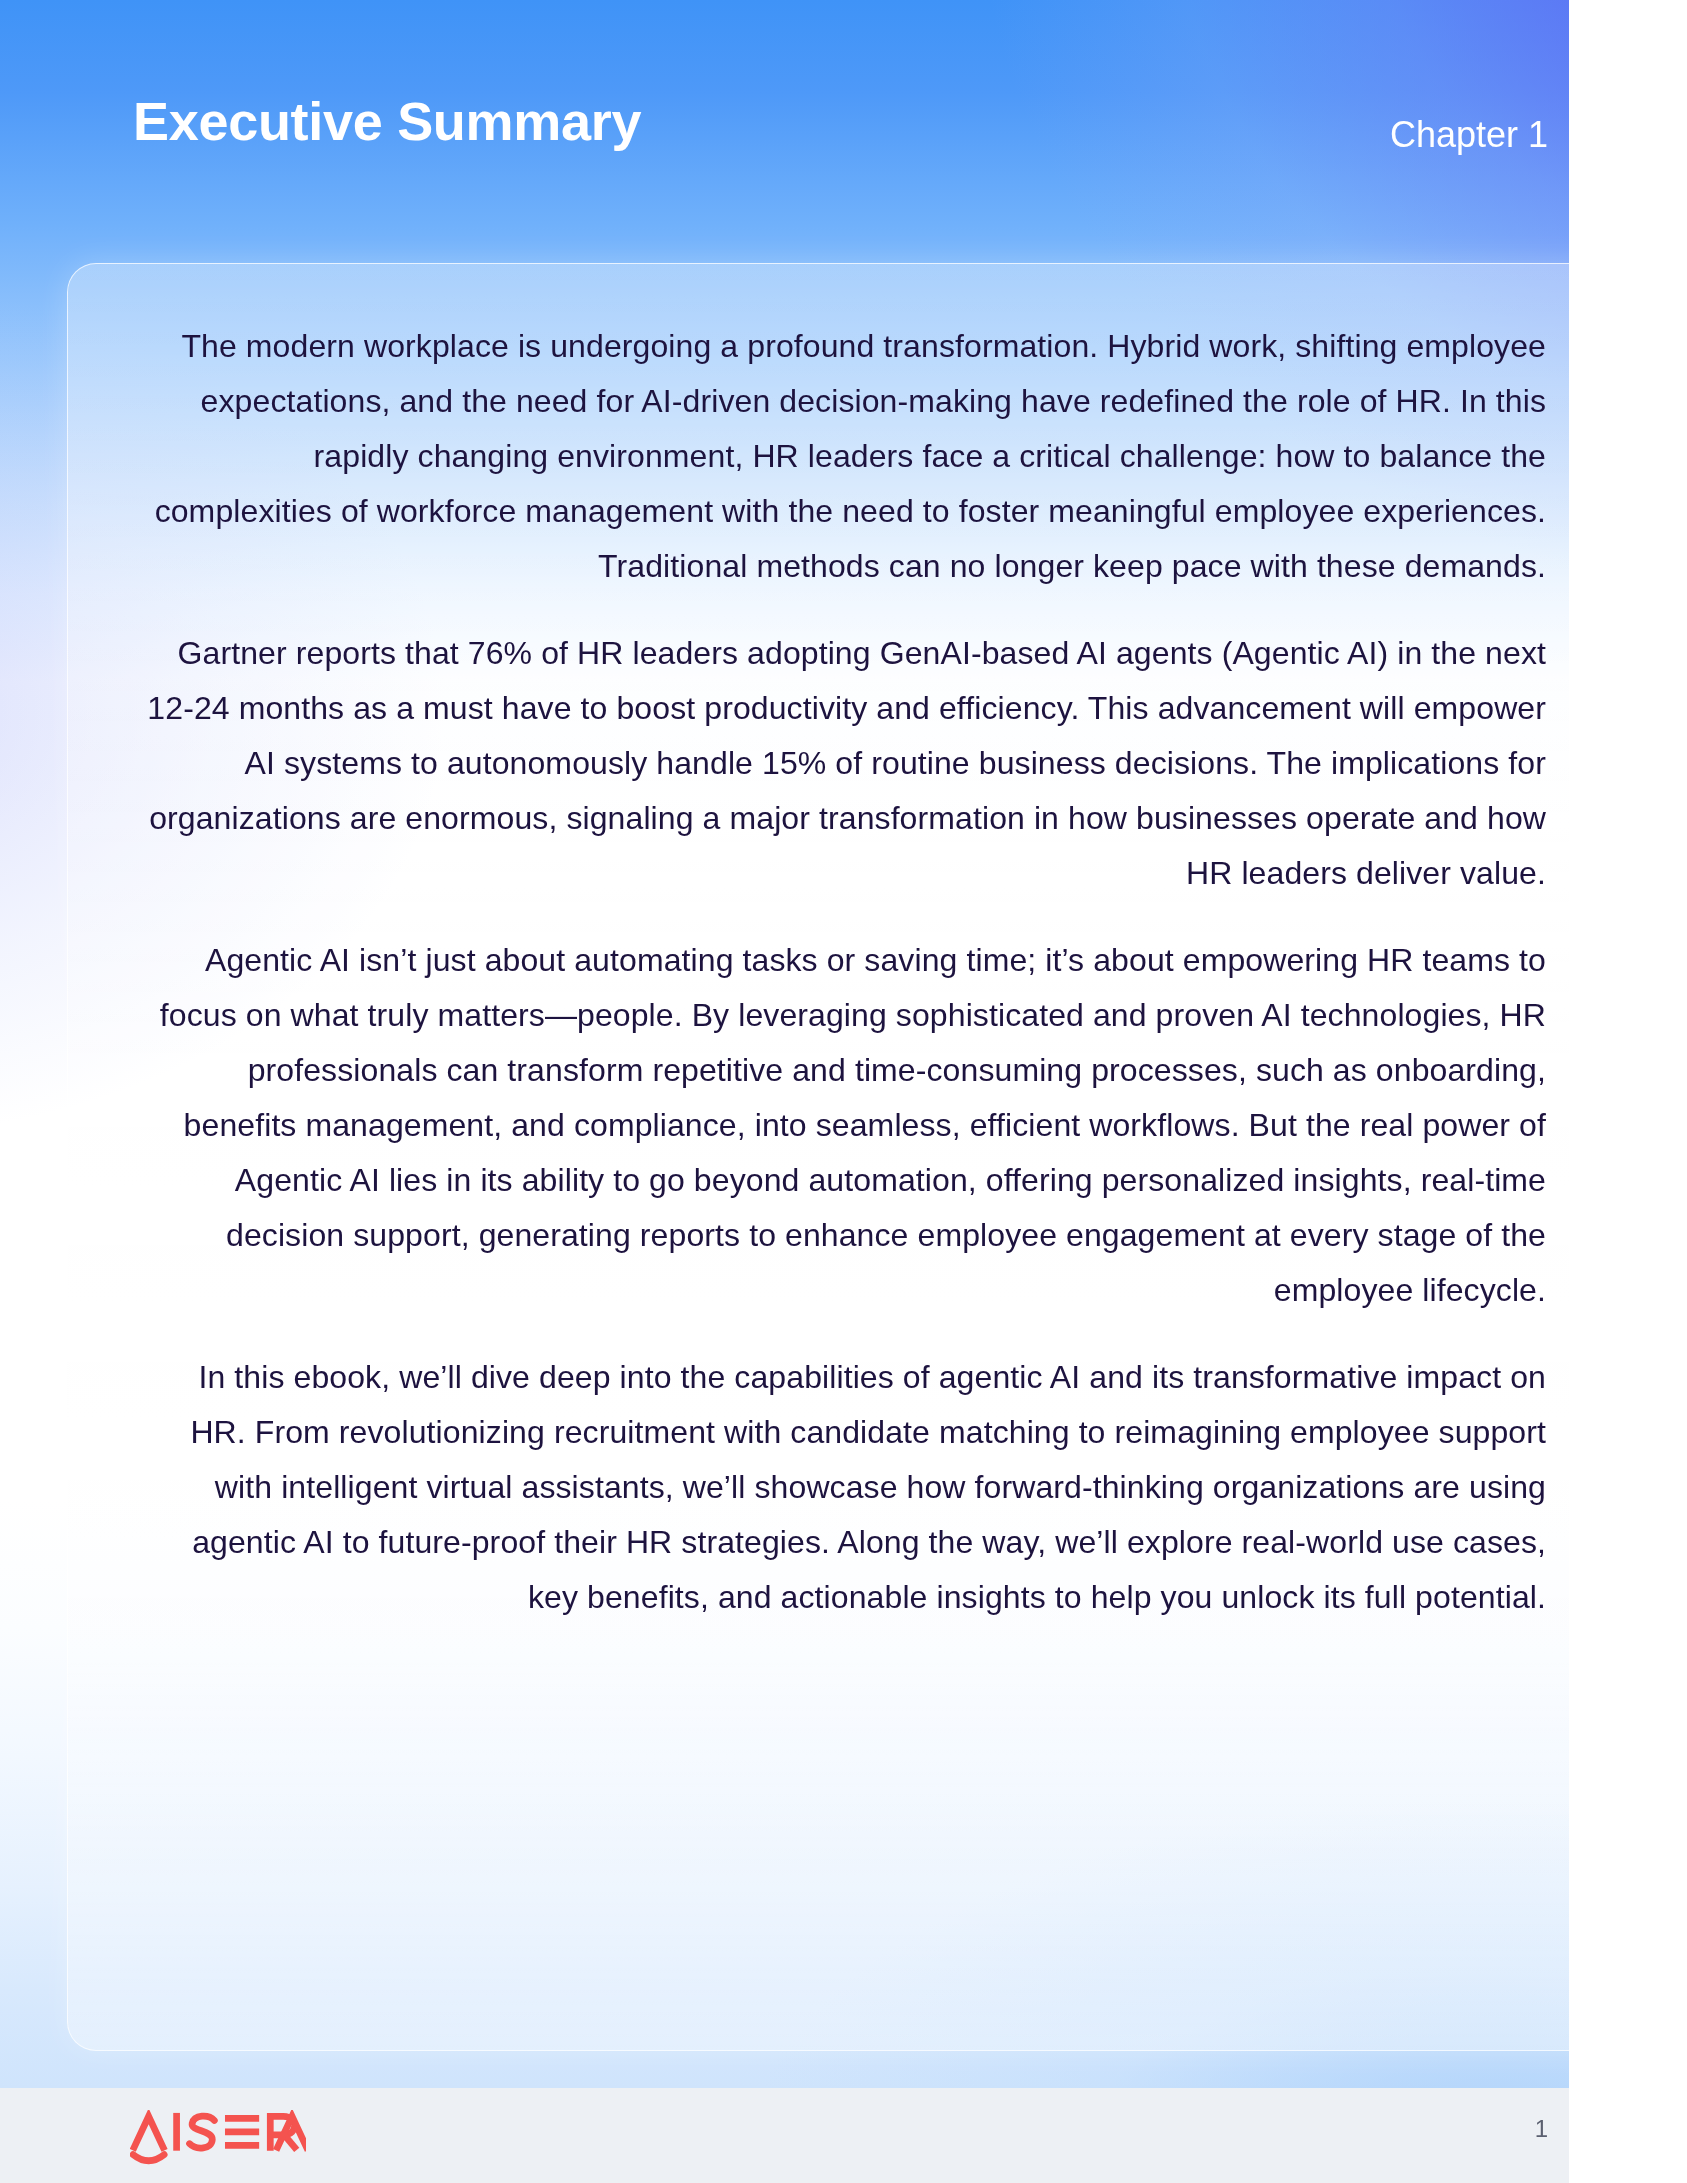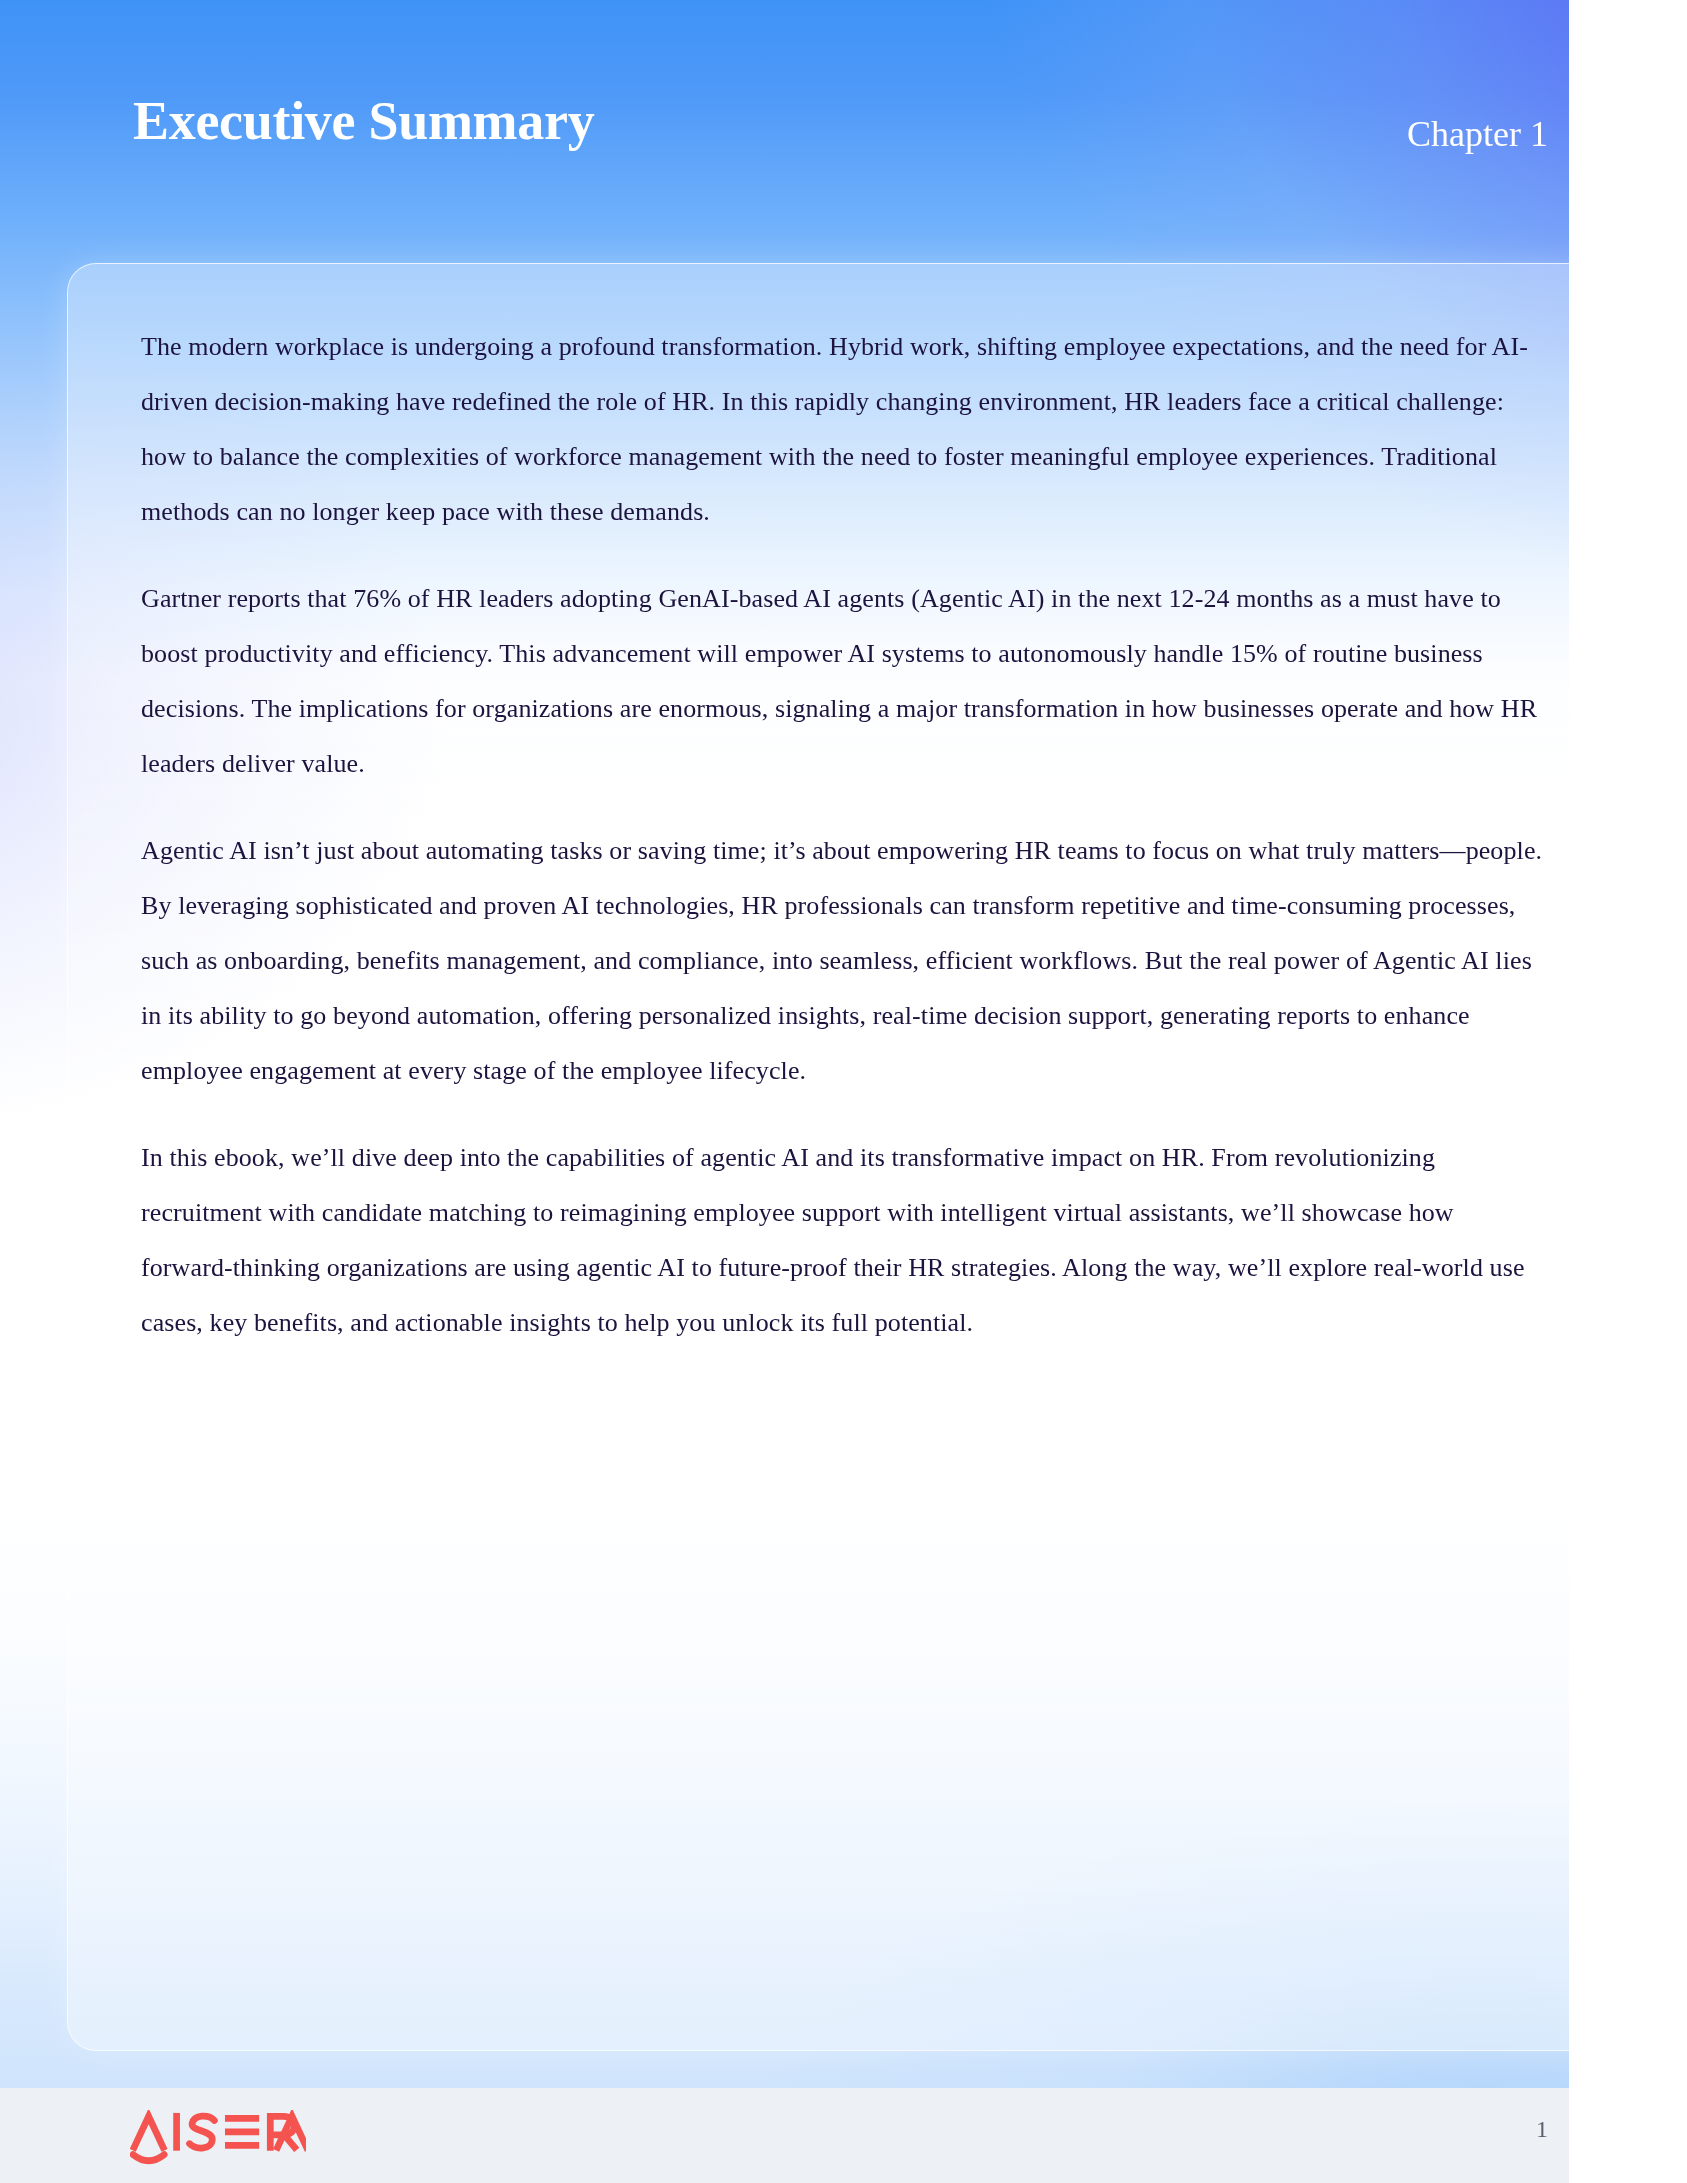--- a/index.html
+++ b/index.html
@@ -14,21 +14,20 @@
     overflow: hidden;
   }
 
   
   .page {
     position: relative;
     width: 1569px;
     height: 2183px;
     overflow: hidden;
     background: #8b5cf6;
-    font-family: Liberation Serif, serif;
   }
 
   
   .bg-base {
     position: absolute;
     left: 0; top: 0;
     width: 1687px;
     height: 2088px;
     background:
       linear-gradient(to bottom,
@@ -134,27 +133,28 @@
     box-sizing: border-box;
   }
 
   .body-copy {
     position: absolute;
     left: 133px;
     top: 319px;
     width: 1427px;
   }
   .para {
-    font-size: 26px;
+    font-size: 32px;
     line-height: 55px;
     color: #1d133f;
     font-weight: 400;
     letter-spacing: 0.1px;
-    margin: 0 0 32px 8px;
+    margin: 0 0 32px 2px;
     max-width: 1411px;
+    text-align: right;
   }
   .para:last-child { margin-bottom: 0; }
 
   
   .footer {
     position: absolute;
     left: 0;
     top: 2088px;
     width: 1687px;
     height: 95px;

